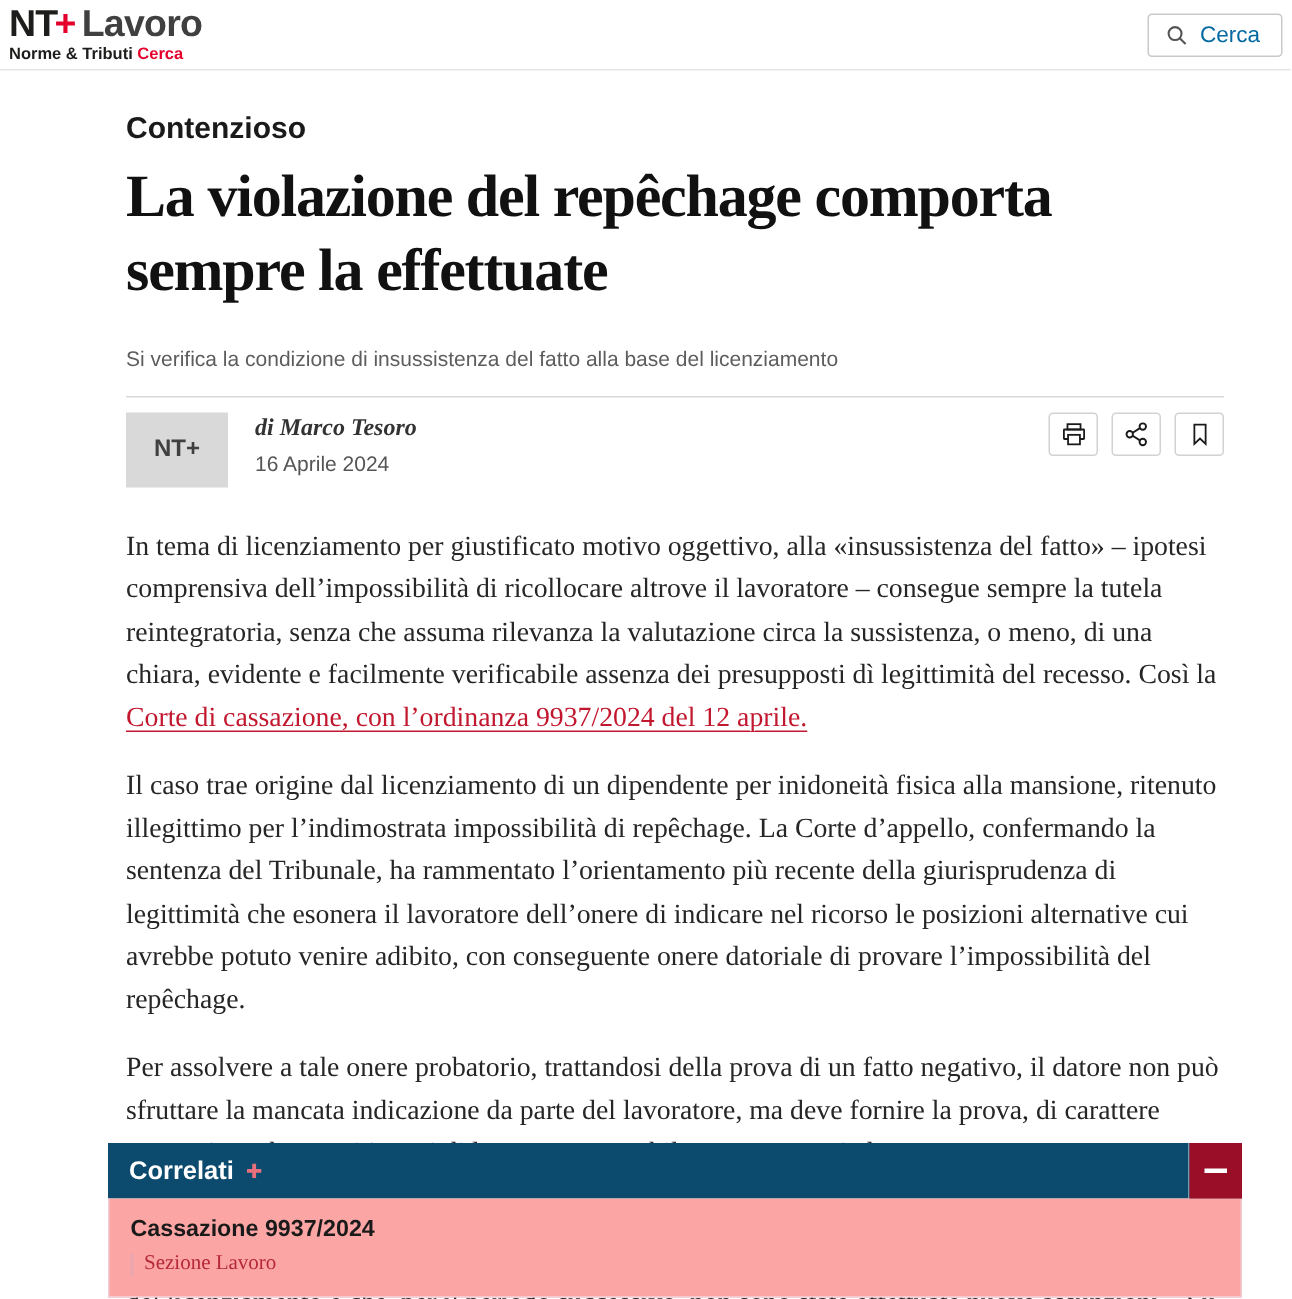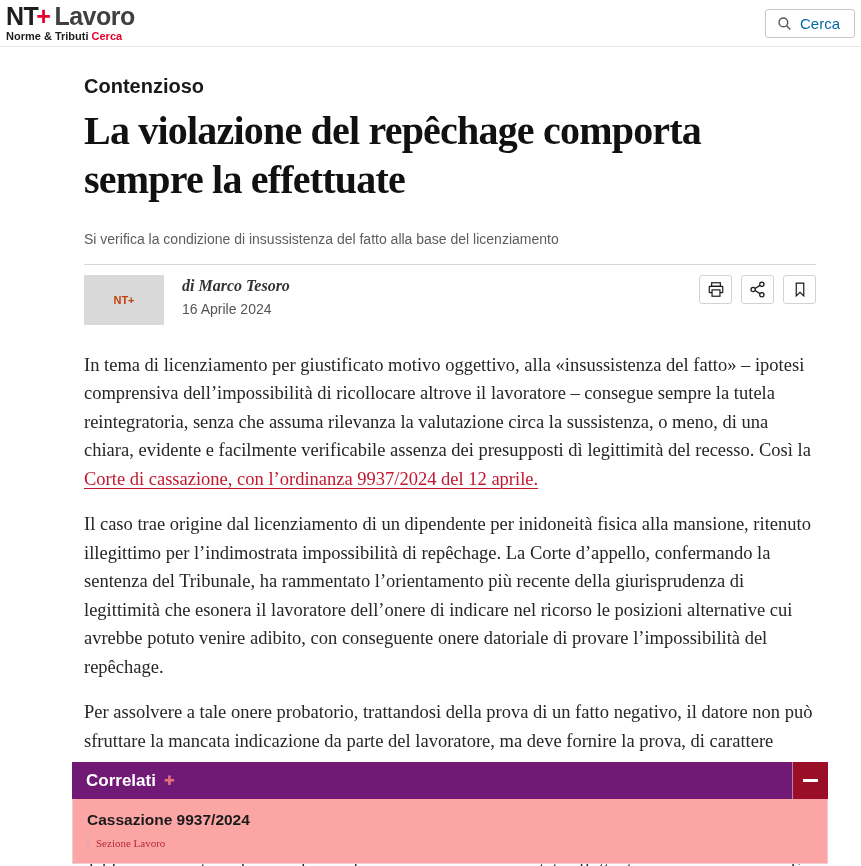--- a/index.html
+++ b/index.html
@@ -24,53 +24,53 @@
 
   
   .content{padding:0 45px 0 84px;}
   .category{margin-top:28px;font-size:20px;font-weight:700;color:#1a1a1a;}
   .title{margin-top:8px;font-family:"Liberation Serif",serif;font-weight:700;
          font-size:40px;line-height:49px;letter-spacing:-0.8px;color:#111;}
   .subtitle{margin-top:20px;font-size:14px;color:#5d5d5d;}
   .divider{margin-top:17px;border-top:1px solid #d8d8d8;}
 
   .byline{margin-top:10px;display:flex;align-items:flex-start;}
-  .avatar{width:80px;height:50px;background:#d9d9d9;display:flex;align-items:center;
-          justify-content:center;font-weight:700;font-size:11px;color:#c2410c;flex:0 0 auto;}
+  .avatar{width:68px;height:50px;background:#d9d9d9;display:flex;align-items:center;
+          justify-content:center;font-weight:700;font-size:16px;color:#404040;flex:0 0 auto;}
   .byline-text{margin-left:18px;padding-top:2px;}
   .author{font-family:"Liberation Serif",serif;font-style:italic;font-weight:700;
           font-size:16px;color:#333;}
   .date{margin-top:6px;font-size:14px;color:#555;}
   .toolbar{margin-left:auto;display:flex;gap:9px;}
   .icon-btn{width:33px;height:29px;border:1px solid #d2d2d2;border-radius:3px;background:#fff;
             display:flex;align-items:center;justify-content:center;cursor:pointer;padding:0;}
   .icon-btn svg{display:block;}
 
   .body-text{margin-top:26px;}
   .body-text p{font-family:"Liberation Serif",serif;font-size:18.5px;line-height:28.5px;
                color:#262626;margin:17px 0 12px;}
   .body-link{color:#c2182f;text-decoration:underline;text-decoration-thickness:1px;
              text-underline-offset:3px;cursor:pointer;}
 
   
   .correlati{position:absolute;left:72px;top:762px;width:756px;z-index:5;}
-  .correlati-bar{height:37px;background:#701a75;display:flex;align-items:center;color:#fff;justify-content:flex-end;}
+  .correlati-bar{height:37px;background:#0c4a6e;display:flex;align-items:center;color:#fff;justify-content:flex-end;}
   .correlati-title{font-size:17px;font-weight:700;padding-left:14px;}
   .correlati-plus{font-size:13px;color:#e8707e;margin-left:8px;}
   .correlati-spacer{flex:1;}
   .correlati-sep{width:1px;align-self:stretch;background:rgba(255,255,255,0.45);}
   .correlati-minus{width:35px;height:37px;background:#9a0e28;border:none;cursor:pointer;
                    display:flex;align-items:center;justify-content:center;padding:0;}
   .minus-shape{width:15px;height:3px;background:#fff;display:block;}
   .correlati-body{background:#fca5a5;border:1px solid #f0ccd2;border-top:none;
                   padding:12px 14px 13px;box-sizing:border-box;cursor:pointer;}
   .correlati-item-title{font-size:15.5px;font-weight:700;color:#1a1a1a;}
   .correlati-item-section{margin-top:6px;display:flex;align-items:center;}
   .section-bar{width:2px;height:15px;background:#e8a8b0;margin-right:7px;}
-  .section-label{font-family:"Liberation Serif",serif;font-size:11px;color:#b5293a;}
+  .section-label{font-family:"Liberation Serif",serif;font-size:14px;color:#b5293a;}
 
   
   .peek-line{position:absolute;left:84px;top:855px;width:732px;font-family:"Liberation Serif",serif;
              font-size:18.5px;line-height:28.5px;color:#262626;white-space:nowrap;overflow:hidden;}
 </style>
 </head>
 <body>
 
 <div class="page">
 

